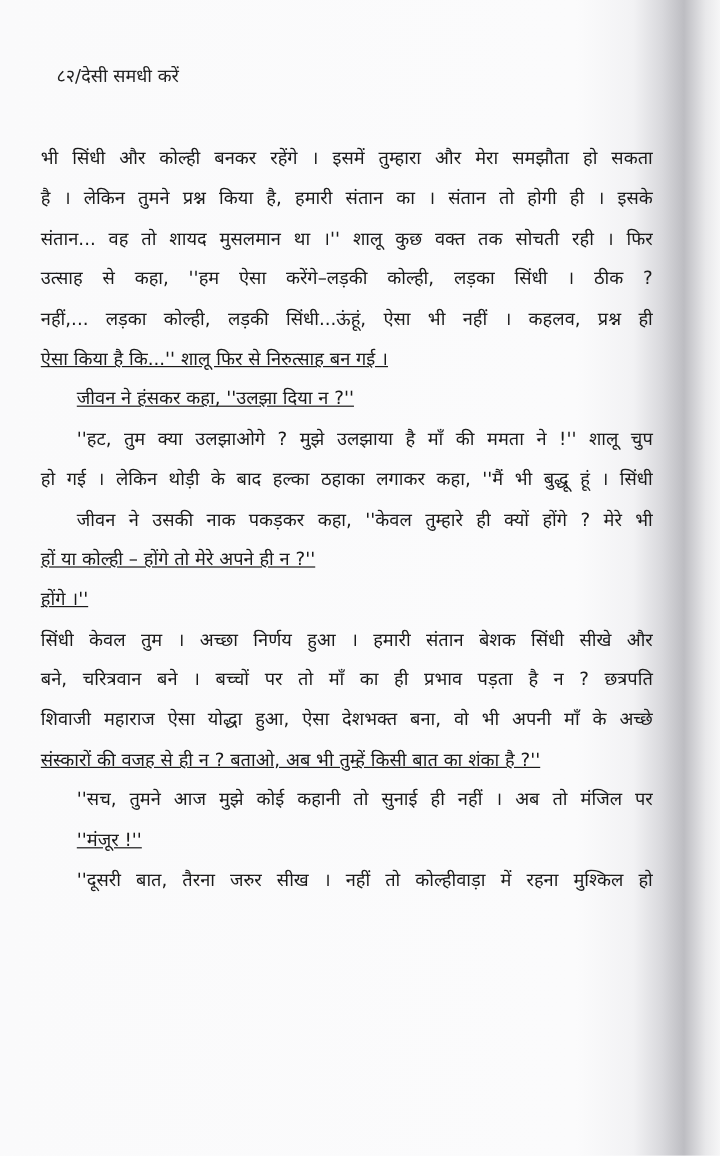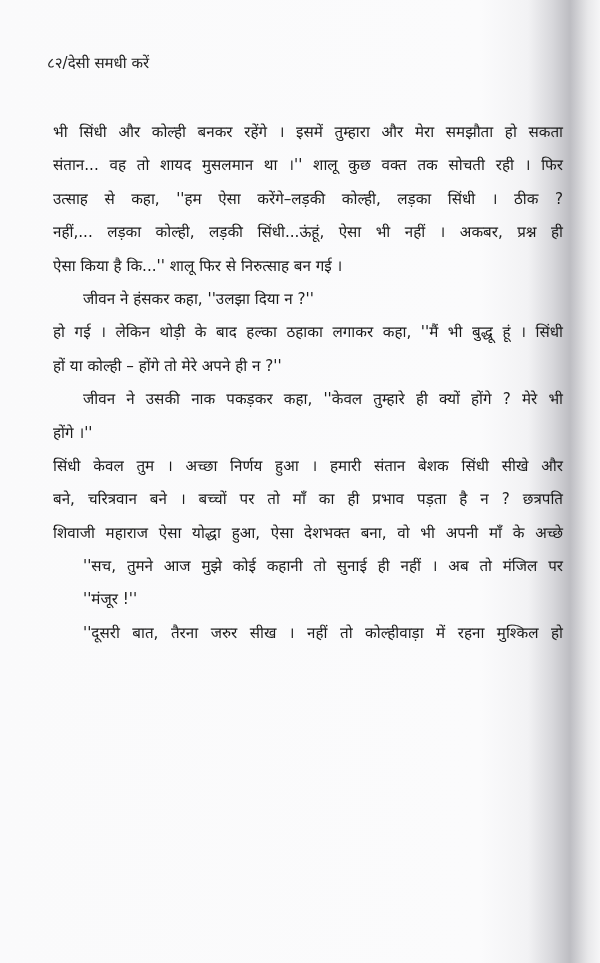--- a/index.html
+++ b/index.html
@@ -27,56 +27,60 @@
       position: absolute;
       left: 47px;
       top: 52px;
       font-size: 15px;
       color: #222;
       letter-spacing: 0px;
       text-align: right;
     }
     .body-text {
       position: absolute;
-      left: 53px;
+      left: 34px;
       top: 116px;
       width: 510px;
       font-size: 15.2px;
       line-height: 33.4px;
     }
     .line {
       display: block;
       white-space: nowrap;
       text-align: justify;
       text-align-last: justify;
       height: 33.4px;
     }
     .line.last {
       text-align-last: left;
+      text-decoration: underline;
     }
     .line.indent {
       padding-left: 30px;
     }
   </style>
 </head>
 <body>
 
 <div class="page">
   <div class="header">८२/देसी समधी करें</div>
   <div class="body-text" id="body-text">
       <span class="line">भी सिंधी और कोल्ही बनकर रहेंगे । इसमें तुम्हारा और मेरा समझौता हो सकता</span>
+      <span class="line">है । लेकिन तुमने प्रश्न किया है, हमारी संतान का । संतान तो होगी ही । इसके</span>
       <span class="line">संतान... वह तो शायद मुसलमान था ।'' शालू कुछ वक्त तक सोचती रही । फिर</span>
       <span class="line">उत्साह से कहा, ''हम ऐसा करेंगे–लड़की कोल्ही, लड़का सिंधी । ठीक ?</span>
-      <span class="line">नहीं,... लड़का कोल्ही, लड़की सिंधी...ऊंहूं, ऐसा भी नहीं । अकबर, प्रश्न ही</span>
+      <span class="line">नहीं,... लड़का कोल्ही, लड़की सिंधी...ऊंहूं, ऐसा भी नहीं । कहलव, प्रश्न ही</span>
       <span class="line last">ऐसा किया है कि...'' शालू फिर से निरुत्साह बन गई ।</span>
       <span class="line indent last">जीवन ने हंसकर कहा, ''उलझा दिया न ?''</span>
+      <span class="line indent">''हट, तुम क्या उलझाओगे ? मुझे उलझाया है माँ की ममता ने !'' शालू चुप</span>
       <span class="line">हो गई । लेकिन थोड़ी के बाद हल्का ठहाका लगाकर कहा, ''मैं भी बुद्धू हूं । सिंधी</span>
+      <span class="line indent">जीवन ने उसकी नाक पकड़कर कहा, ''केवल तुम्हारे ही क्यों होंगे ? मेरे भी</span>
       <span class="line last">हों या कोल्ही – होंगे तो मेरे अपने ही न ?''</span>
-      <span class="line indent">जीवन ने उसकी नाक पकड़कर कहा, ''केवल तुम्हारे ही क्यों होंगे ? मेरे भी</span>
       <span class="line last">होंगे ।''</span>
       <span class="line">सिंधी केवल तुम । अच्छा निर्णय हुआ । हमारी संतान बेशक सिंधी सीखे और</span>
       <span class="line">बने, चरित्रवान बने । बच्चों पर तो माँ का ही प्रभाव पड़ता है न ? छत्रपति</span>
       <span class="line">शिवाजी महाराज ऐसा योद्धा हुआ, ऐसा देशभक्त बना, वो भी अपनी माँ के अच्छे</span>
+      <span class="line last">संस्कारों की वजह से ही न ? बताओ, अब भी तुम्हें किसी बात का शंका है ?''</span>
       <span class="line indent">''सच, तुमने आज मुझे कोई कहानी तो सुनाई ही नहीं । अब तो मंजिल पर</span>
       <span class="line indent last">''मंजूर !''</span>
       <span class="line indent">''दूसरी बात, तैरना जरुर सीख । नहीं तो कोल्हीवाड़ा में रहना मुश्किल हो</span>
     </div>
 </div>
 
 </body></html>

